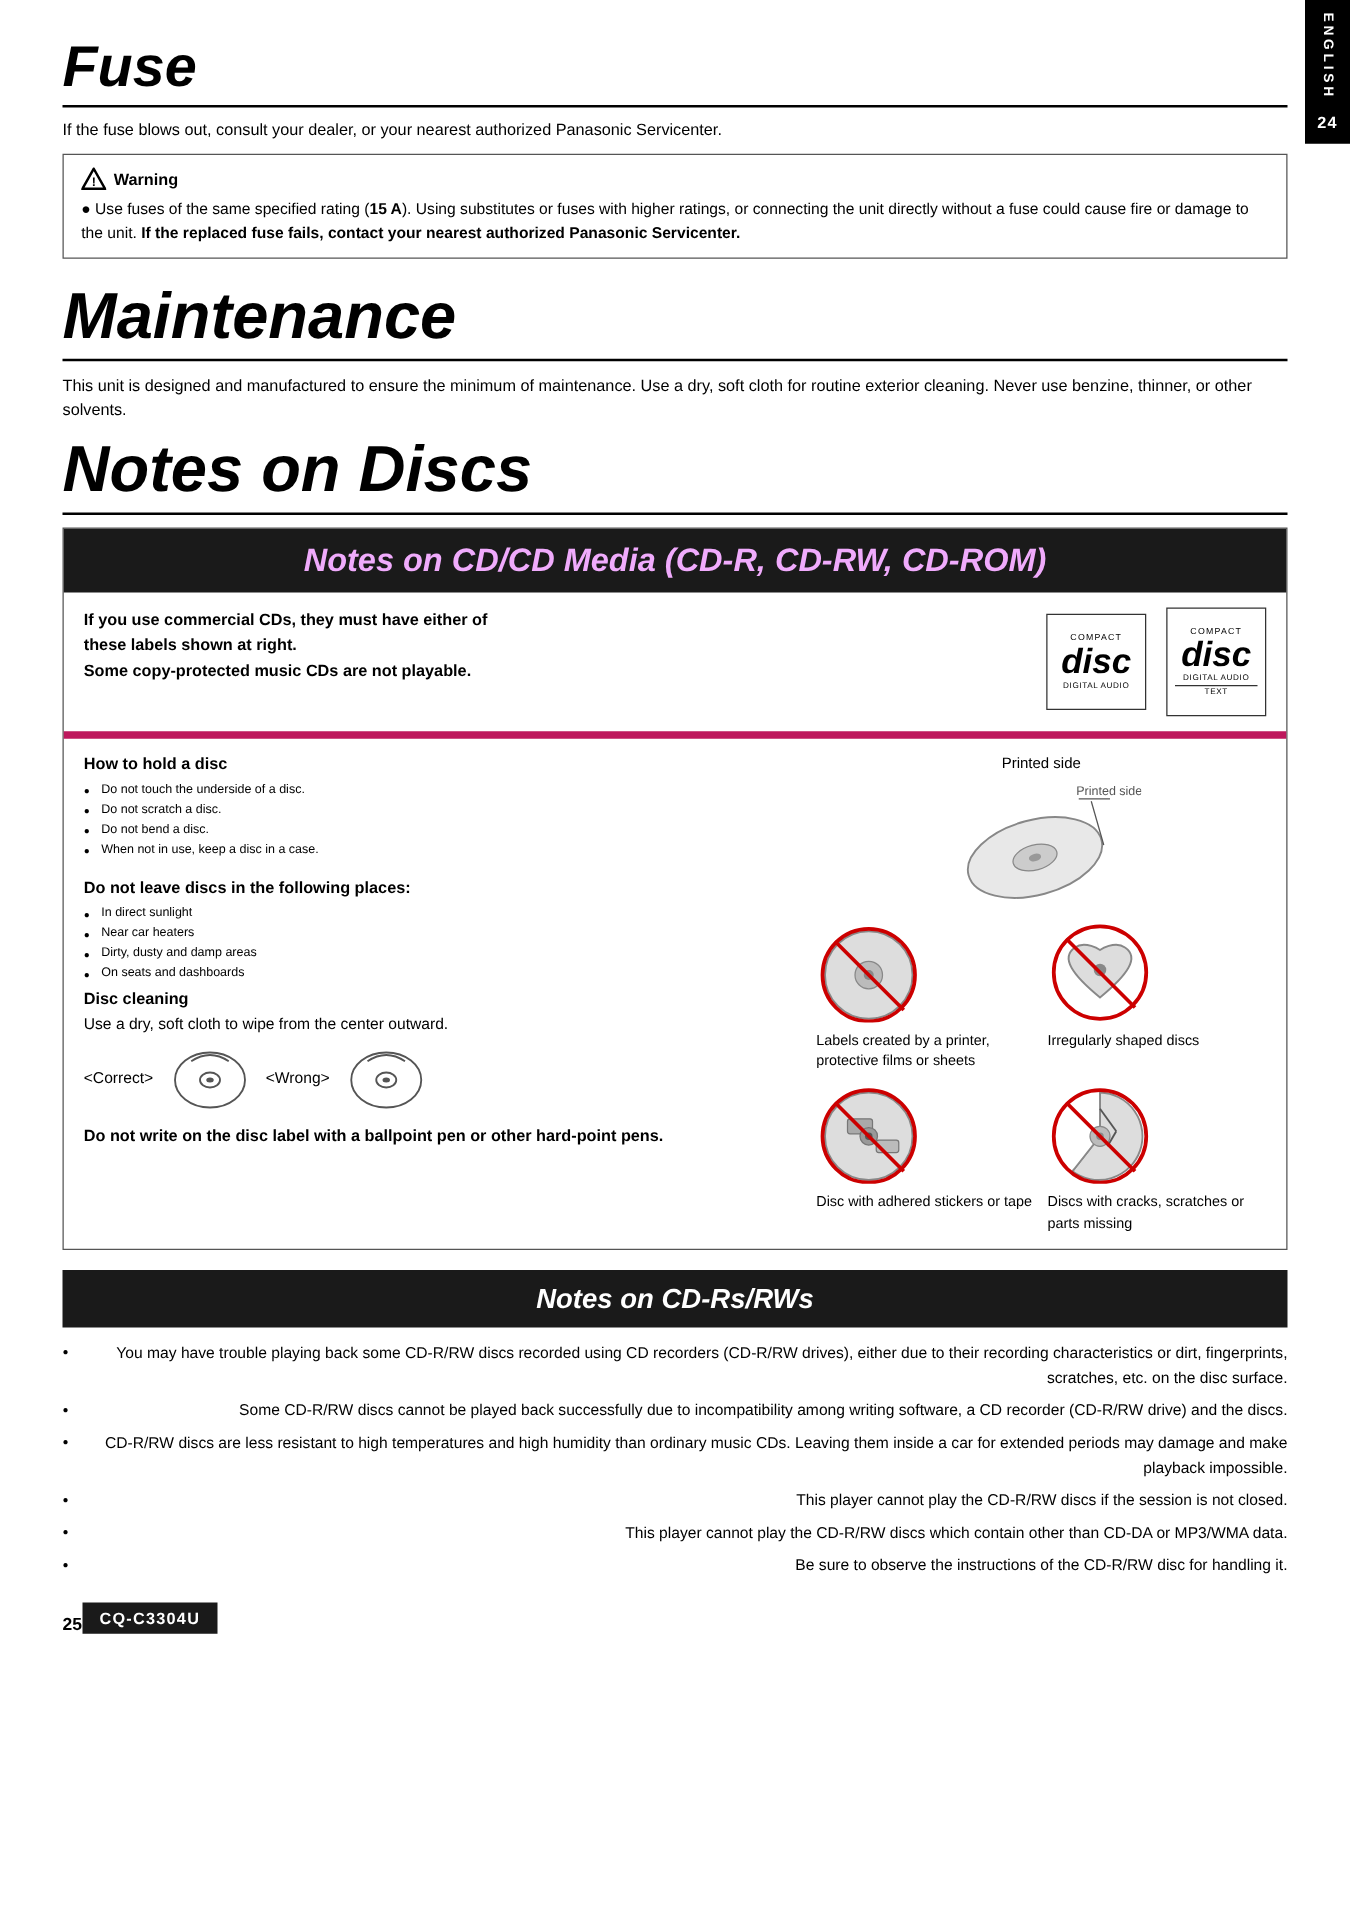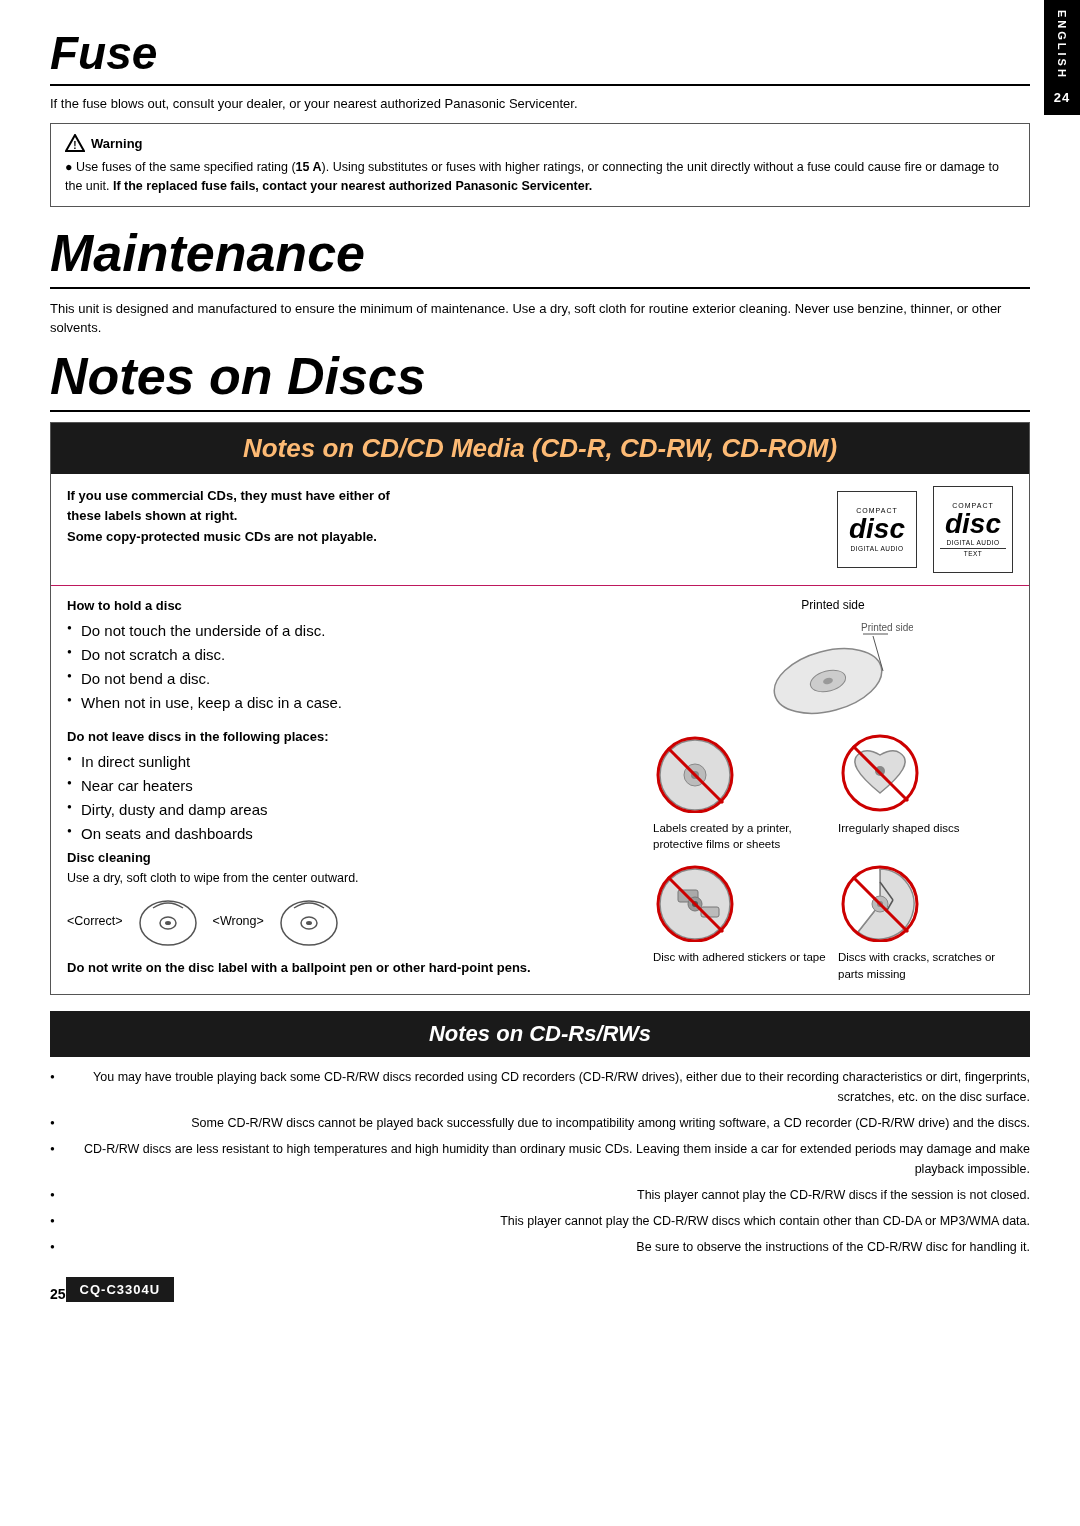--- a/index.html
+++ b/index.html
@@ -98,21 +98,21 @@
     }
 
     .maintenance-intro {
       font-size: 13px;
       margin-bottom: 12px;
       line-height: 1.5;
     }
 
     .dark-header {
       background: #1a1a1a;
-      color: #fdba74;
+      color: #f0abfc;
       text-align: center;
       padding: 10px 0;
       margin-bottom: 0;
     }
 
     .dark-header h2 {
       font-size: 26px;
       font-weight: 900;
       font-style: italic;
     }
@@ -120,21 +120,21 @@
     .cd-section-box {
       border: 1.5px solid #555;
       margin-bottom: 16px;
     }
 
     .cd-labels-row {
       display: flex;
       align-items: flex-start;
       padding: 12px 16px;
       gap: 20px;
-      border-bottom: 1px solid #be185d;
+      border-bottom: 6px solid #be185d;
     }
 
     .cd-labels-text {
       flex: 1;
       font-size: 13px;
       font-weight: bold;
       line-height: 1.6;
     }
 
     .cd-logos {
@@ -194,21 +194,21 @@
 
     .bullet-list {
       list-style: none;
       padding: 0;
       margin: 0;
     }
 
     .bullet-list li {
       padding-left: 14px;
       position: relative;
-      font-size: 15px;
+      font-size: 10px;
       line-height: 1.6;
     }
 
     .bullet-list li::before {
       content: '●';
       position: absolute;
       left: 0;
       font-size: 8px;
       top: 3px;
     }

